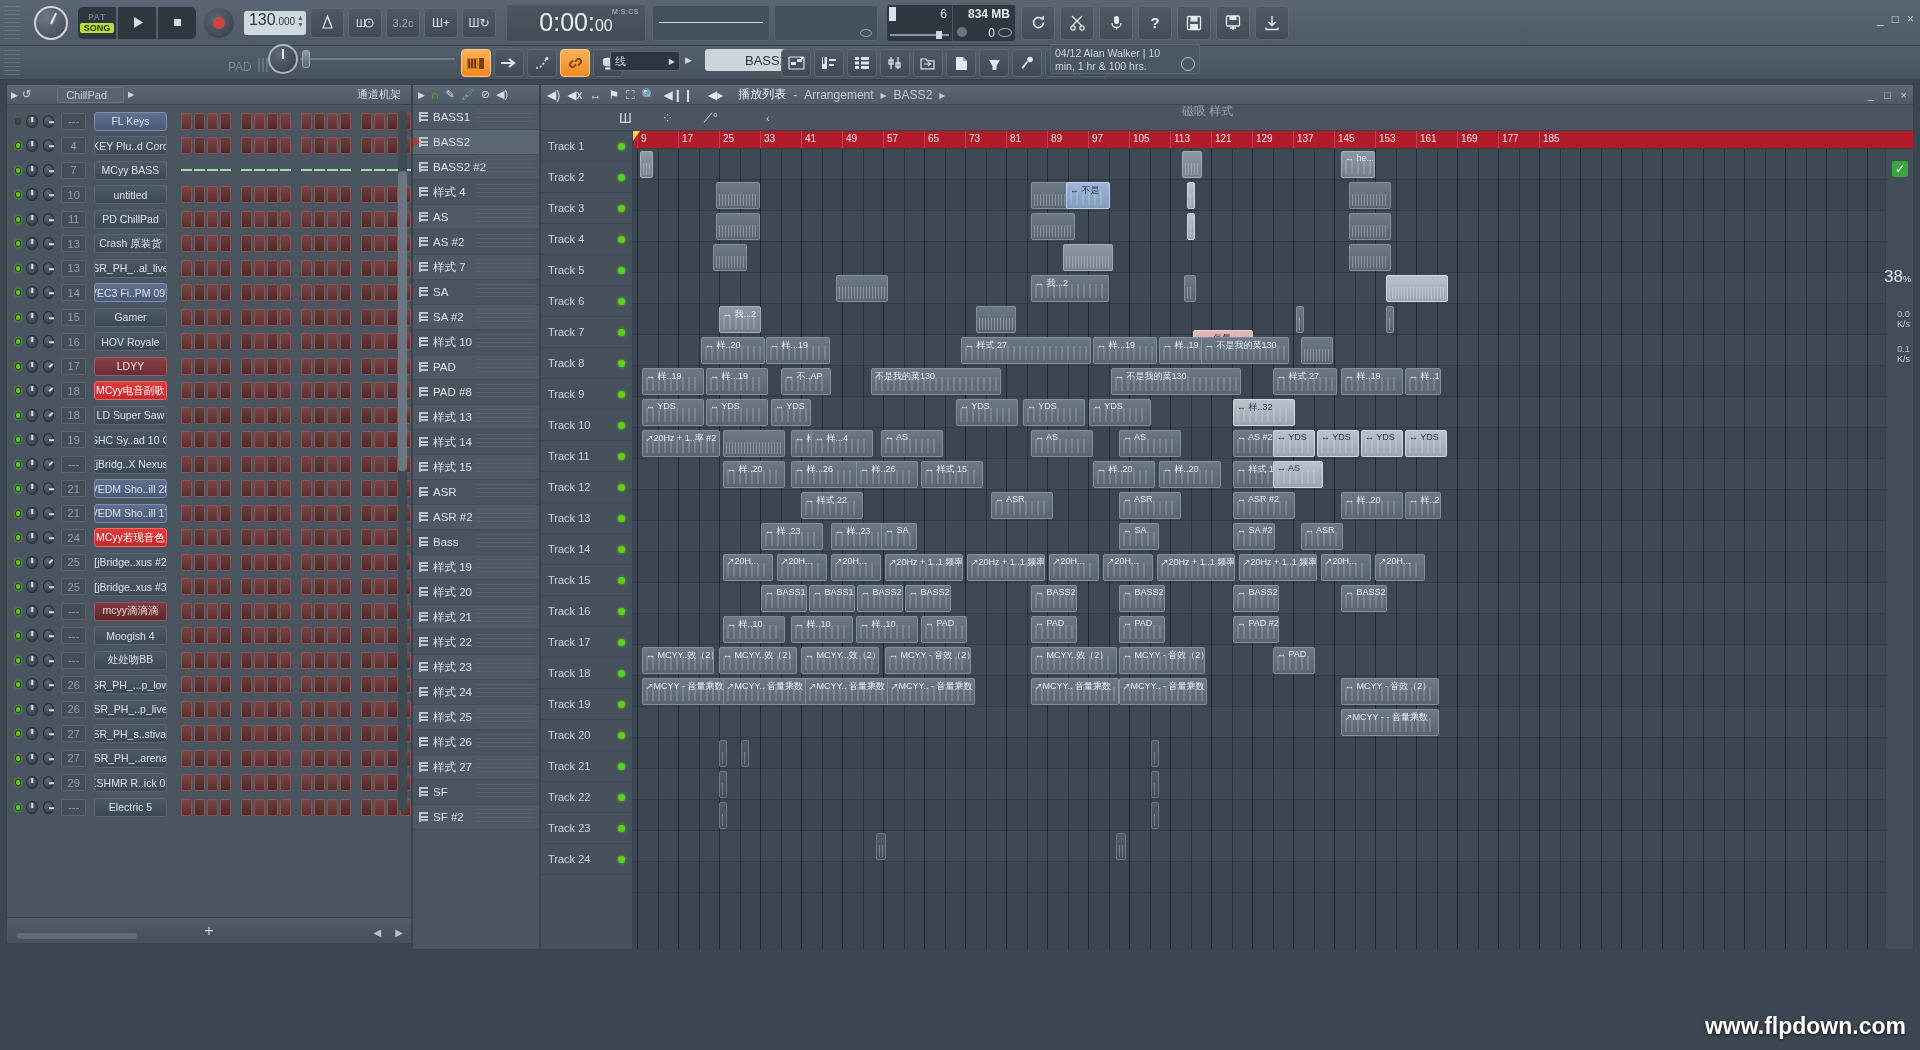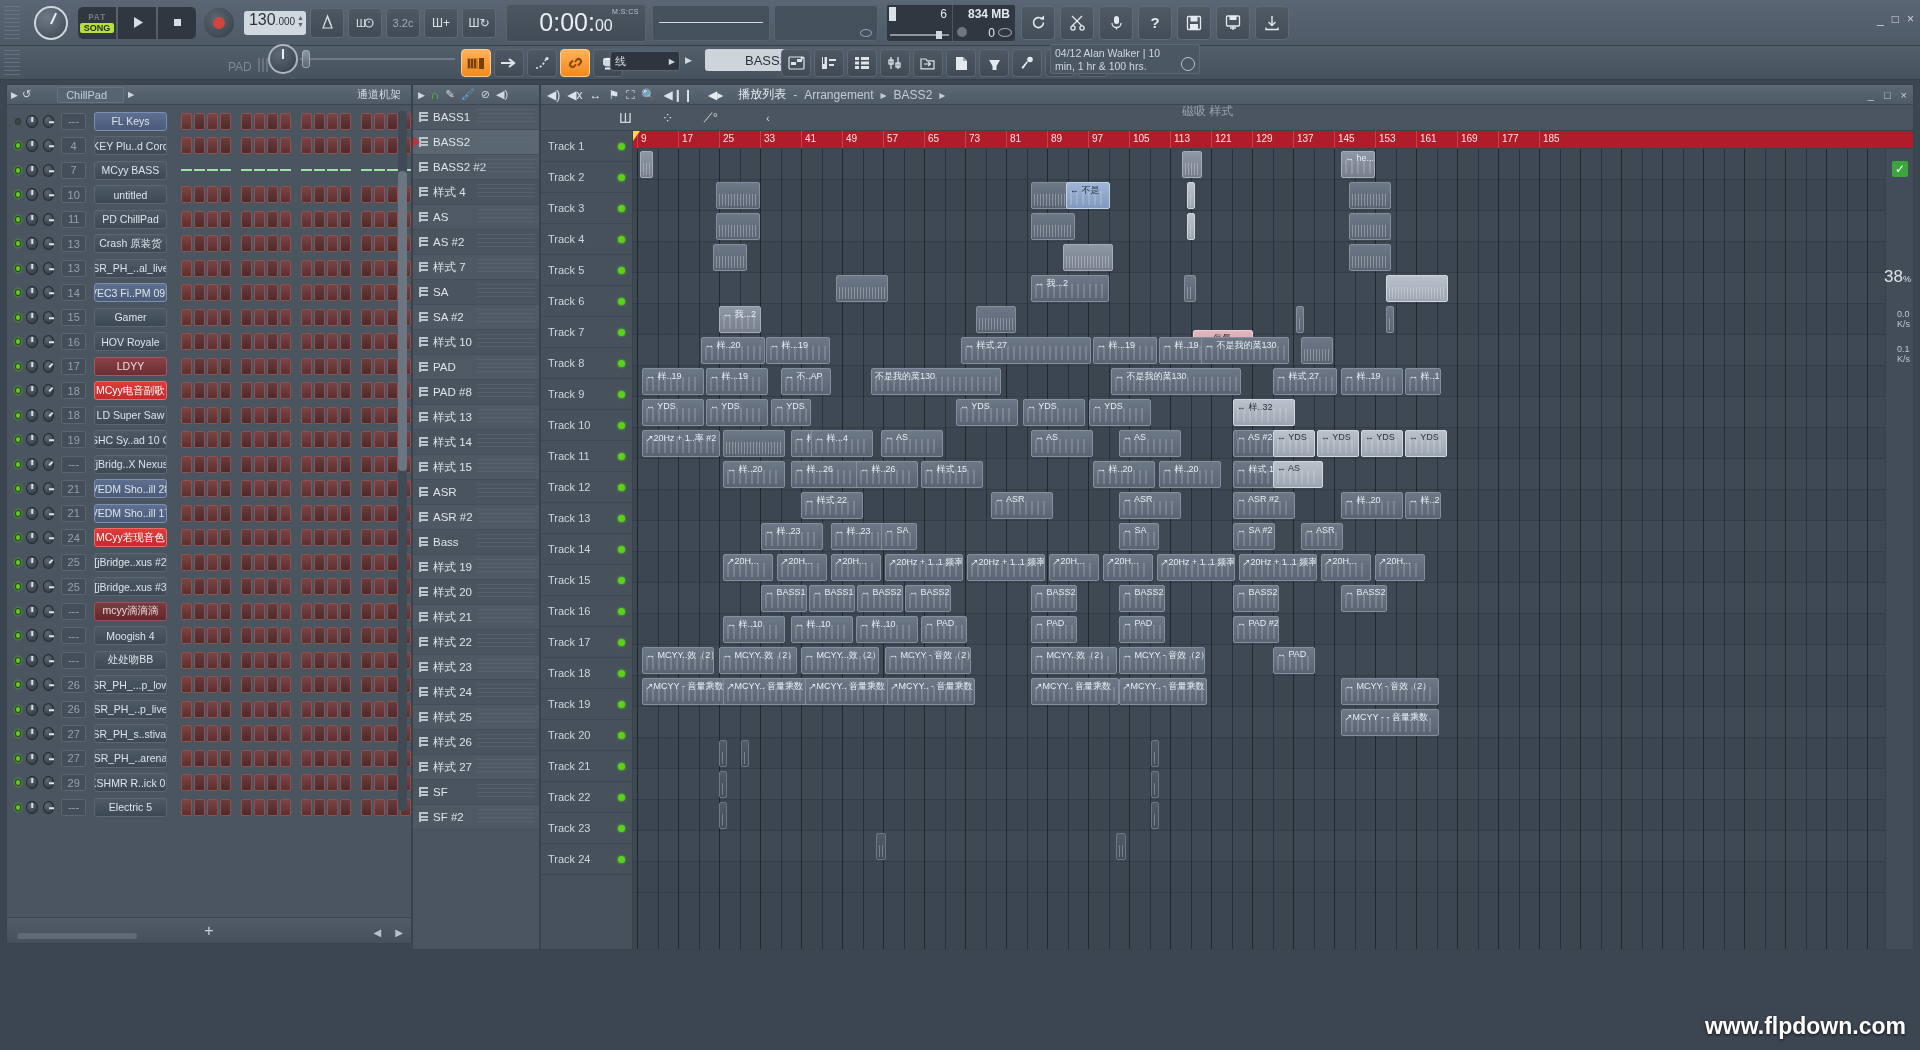--- a/index.html
+++ b/index.html
@@ -278,21 +278,21 @@
               opacity:.45; }
 
   
   .rmeters { position:absolute; right:0; top:64px; width:28px; bottom:0; background:#424d58;
              border-left:1px solid #374149; }
   .chk { position:absolute; right:5px; top:12px; width:16px; height:16px; background:#3da53d;
          border-radius:2px; color:#fff; font-size:12px; display:flex; align-items:center;
          justify-content:center; }
   .pct { position:absolute; right:2px; top:118px; font-size:17px; color:#dbe3ea; }
   .pct small { font-size:9px; }
-  .rstat { position:absolute; right:3px; font-size:9px; color:#c0cad3; text-align:left; }
+  .rstat { position:absolute; right:3px; font-size:9px; color:#c0cad3; text-align:center; }
 
   .watermark { position:absolute; right:14px; bottom:10px; font-size:23px; font-weight:bold;
                color:#fff; text-shadow:0 1px 3px rgba(0,0,0,.8); letter-spacing:0px; }
 
   svg { display:block; }
 </style>
 </head>
 <body>
 
 <div class="app">

